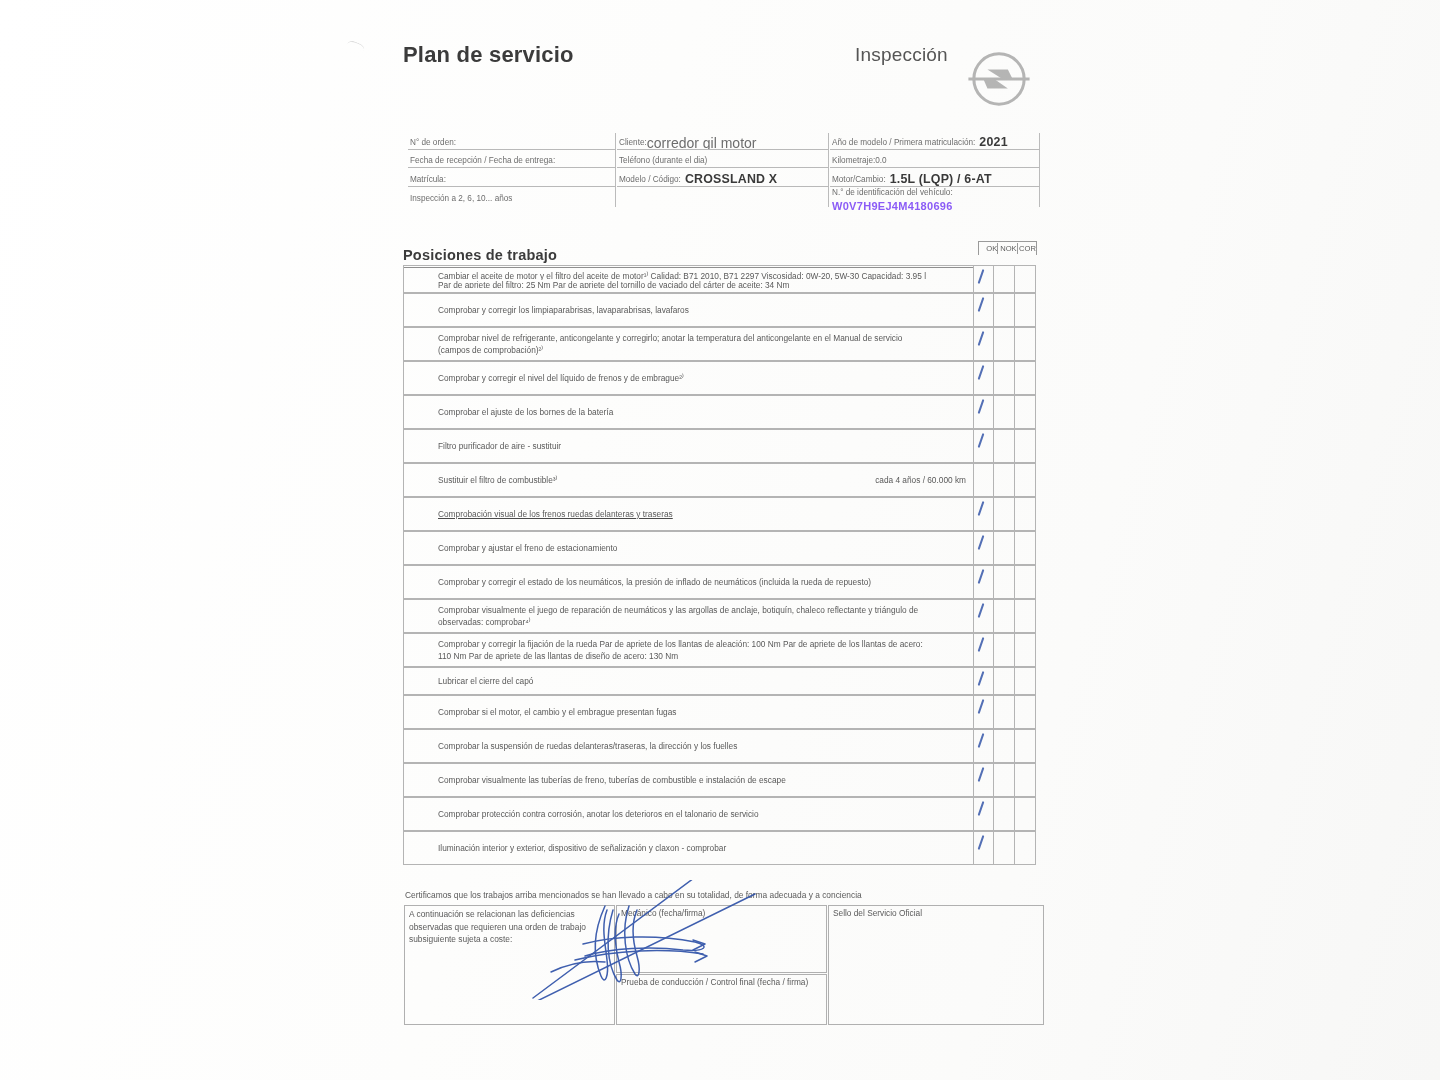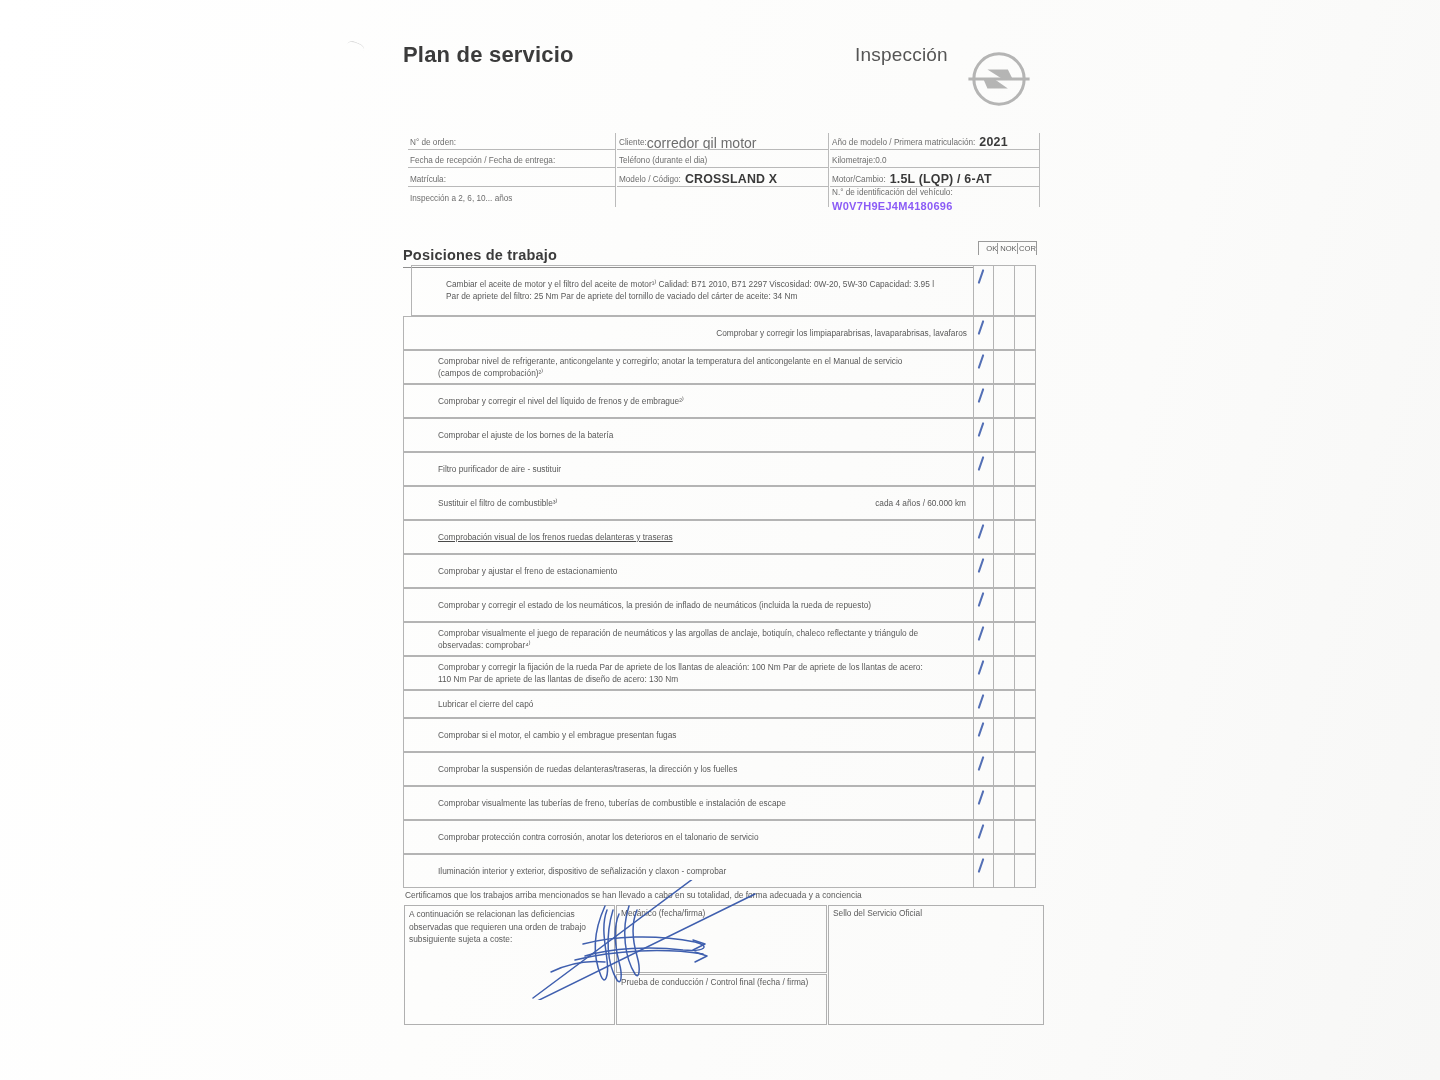--- a/index.html
+++ b/index.html
@@ -232,34 +232,34 @@
   <div id="work-title-rule"></div>
 
   <div id="okhead">
     <span>OK</span>
     <span>NOK</span>
     <span>COR</span>
   </div>
 
   <div id="rows">
       <div class="row">
-        <div class="rowtext" style="height: 51px; margin-left: 8px;">
+        <div class="rowtext" style="height: 28px;">
           <div class="line">Cambiar el aceite de motor y el filtro del aceite de motor¹⁾ Calidad: B71 2010, B71 2297  Viscosidad: 0W-20, 5W-30  Capacidad: 3.95 l</div>
           <div class="line">Par de apriete del filtro: 25 Nm  Par de apriete del tornillo de vaciado del cárter de aceite: 34 Nm</div>
         </div>
         <div class="boxes">
           <div class="cbox">
             <div class="tick"></div>
           </div>
           <div class="cbox"></div>
           <div class="cbox"></div>
         </div>
       </div>
       <div class="row">
-        <div class="rowtext" style="height: 34px; align-items: flex-end;">
+        <div class="rowtext" style="height: 34px;">
           <div class="line">Comprobar y corregir los limpiaparabrisas, lavaparabrisas, lavafaros</div>
         </div>
         <div class="boxes">
           <div class="cbox">
             <div class="tick"></div>
           </div>
           <div class="cbox"></div>
           <div class="cbox"></div>
         </div>
       </div>

